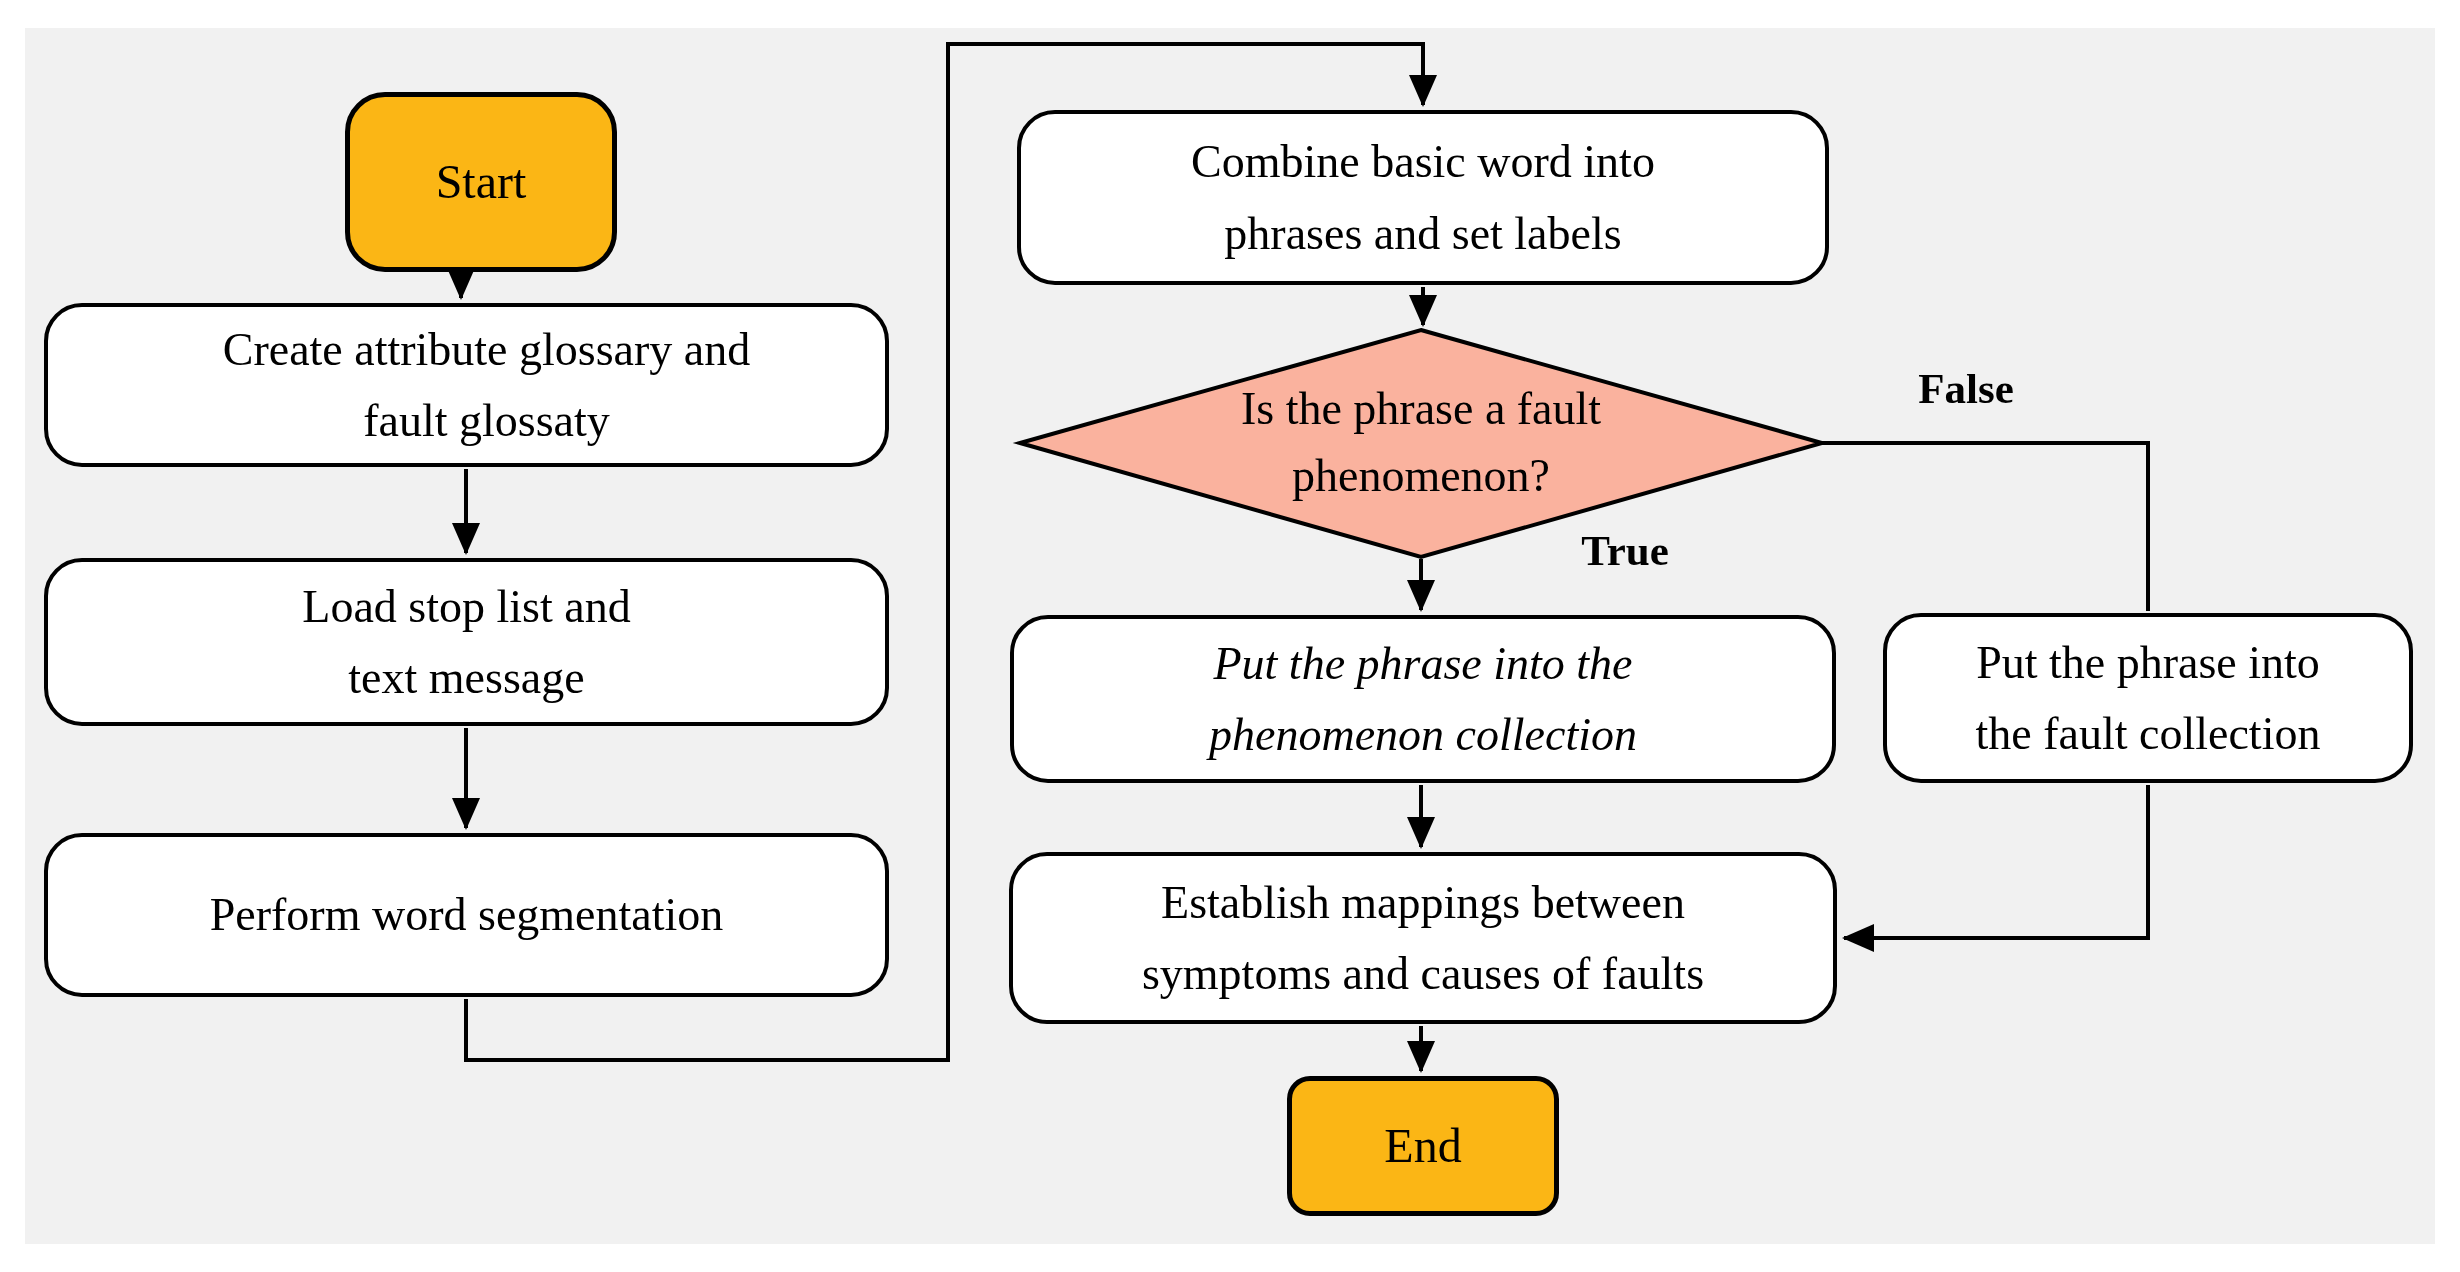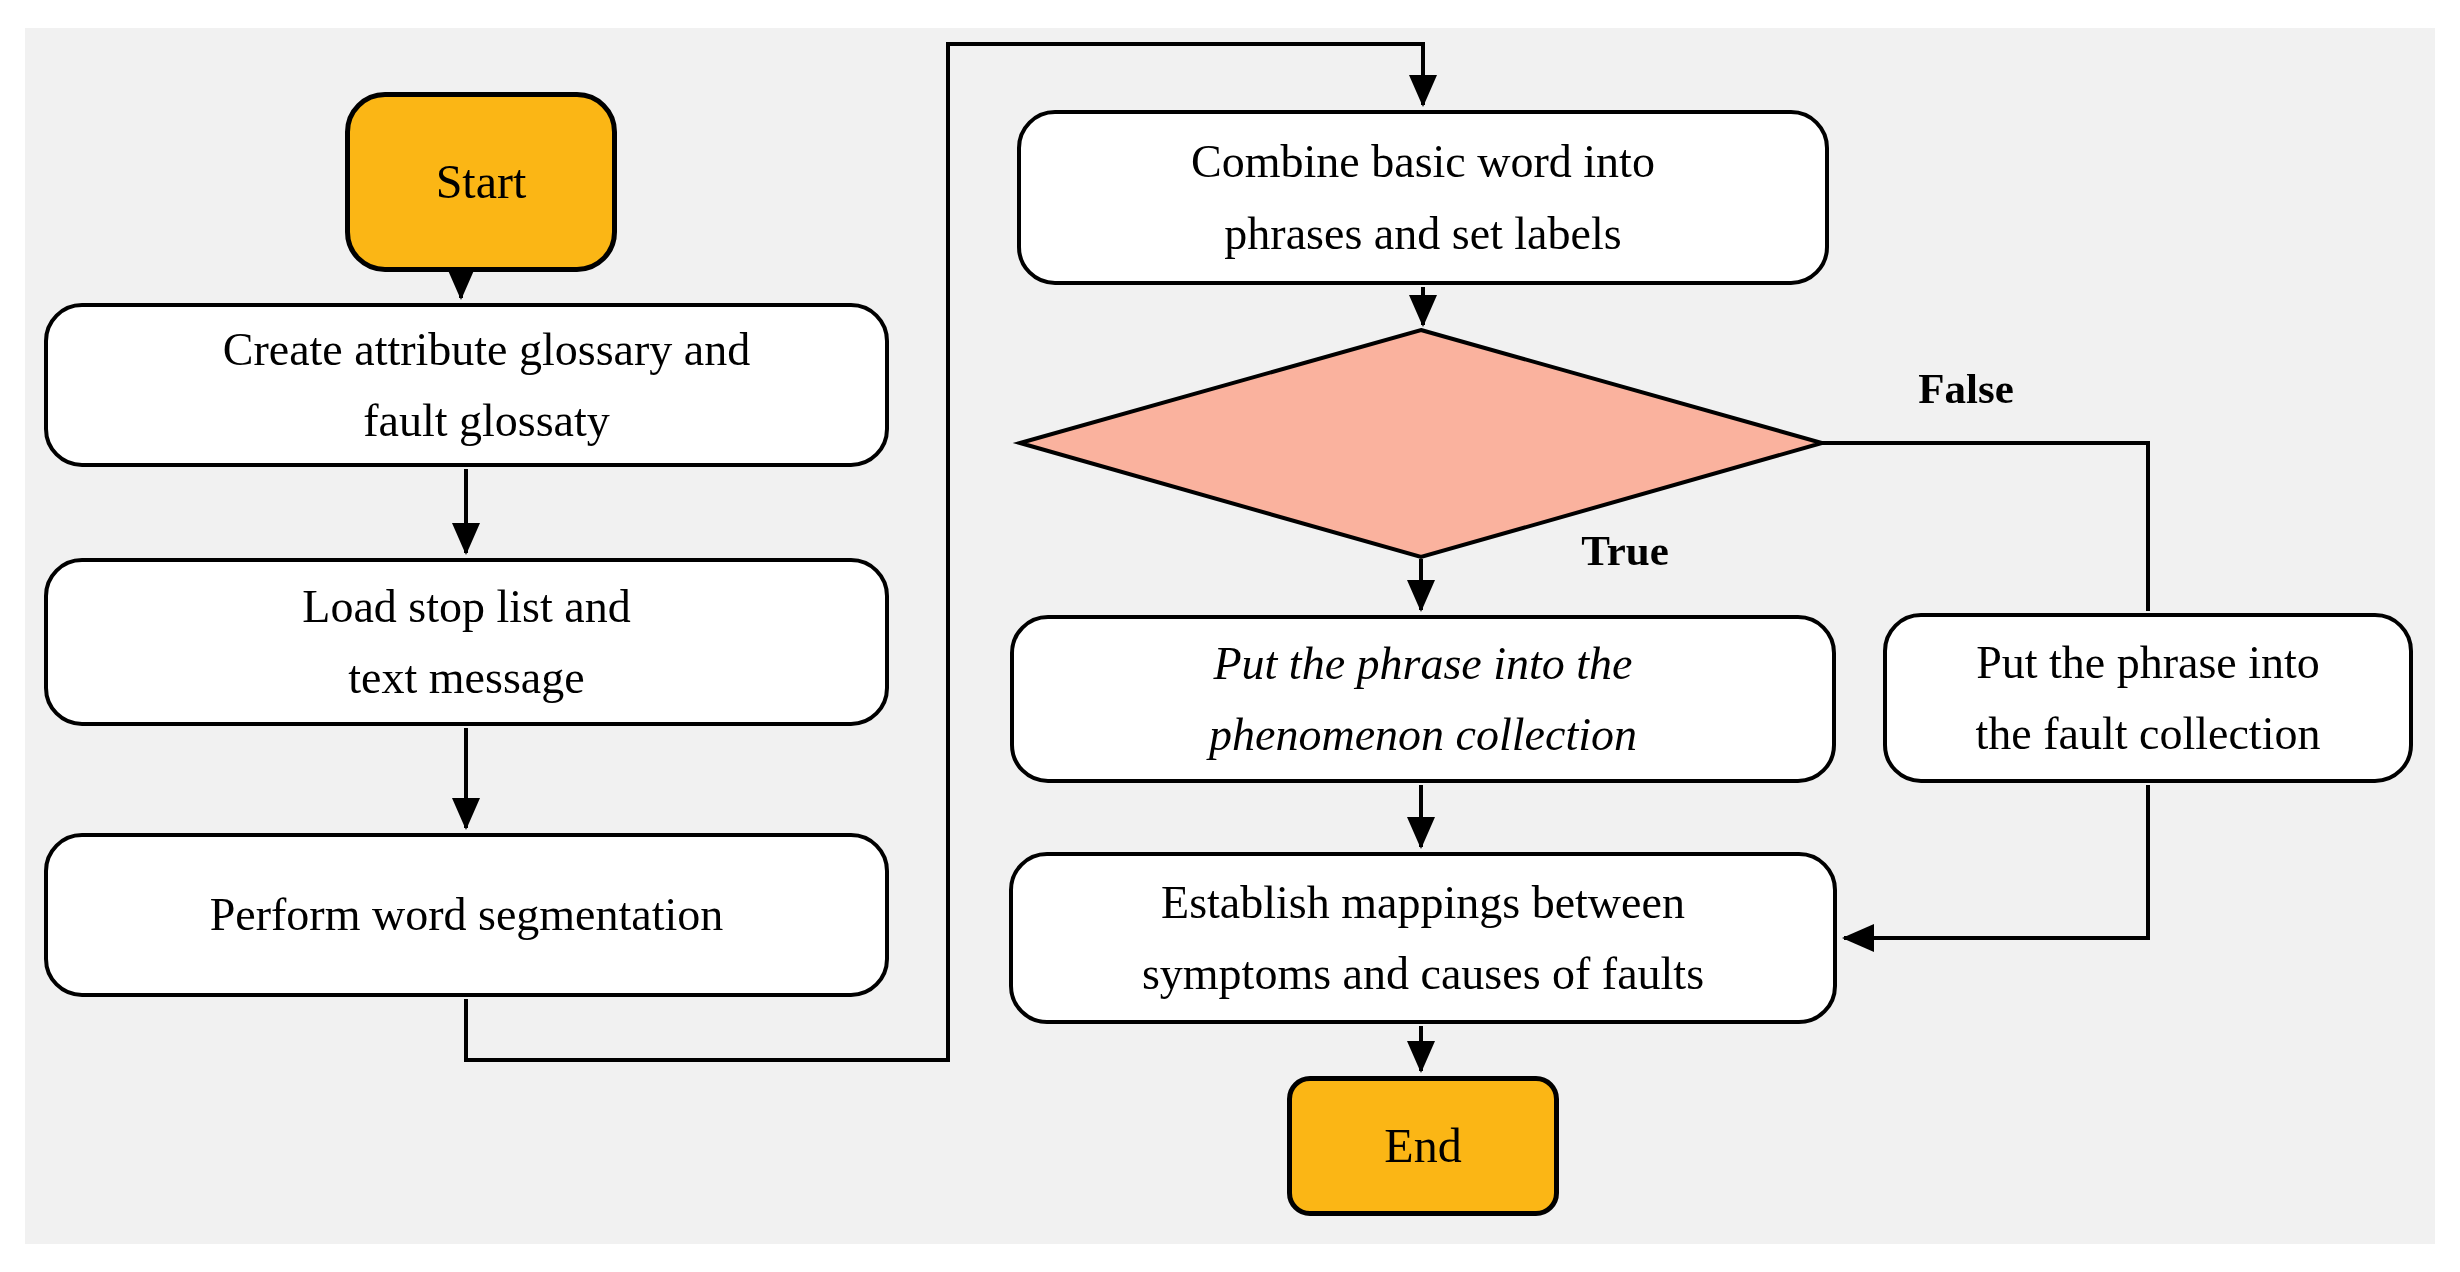--- a/index.html
+++ b/index.html
@@ -63,20 +63,22 @@
 fault glossaty</div>
 
   <div class="node" id="n-load">Load stop list and
 text message</div>
 
   <div class="node" id="n-combine">Combine basic word into
 phrases and set labels</div>
 
   <div class="node" id="n-segment">Perform word segmentation</div>
 
+  <div class="decision-text" id="t-decision">Is the phrase a fault
+phenomenon?</div>
 
   <div class="node" id="n-phenomenon">Put the phrase into the
 phenomenon collection</div>
 
   <div class="node" id="n-fault">Put the phrase into
 the fault collection</div>
 
   <div class="node" id="n-establish">Establish mappings between
 symptoms and causes of faults</div>
 

